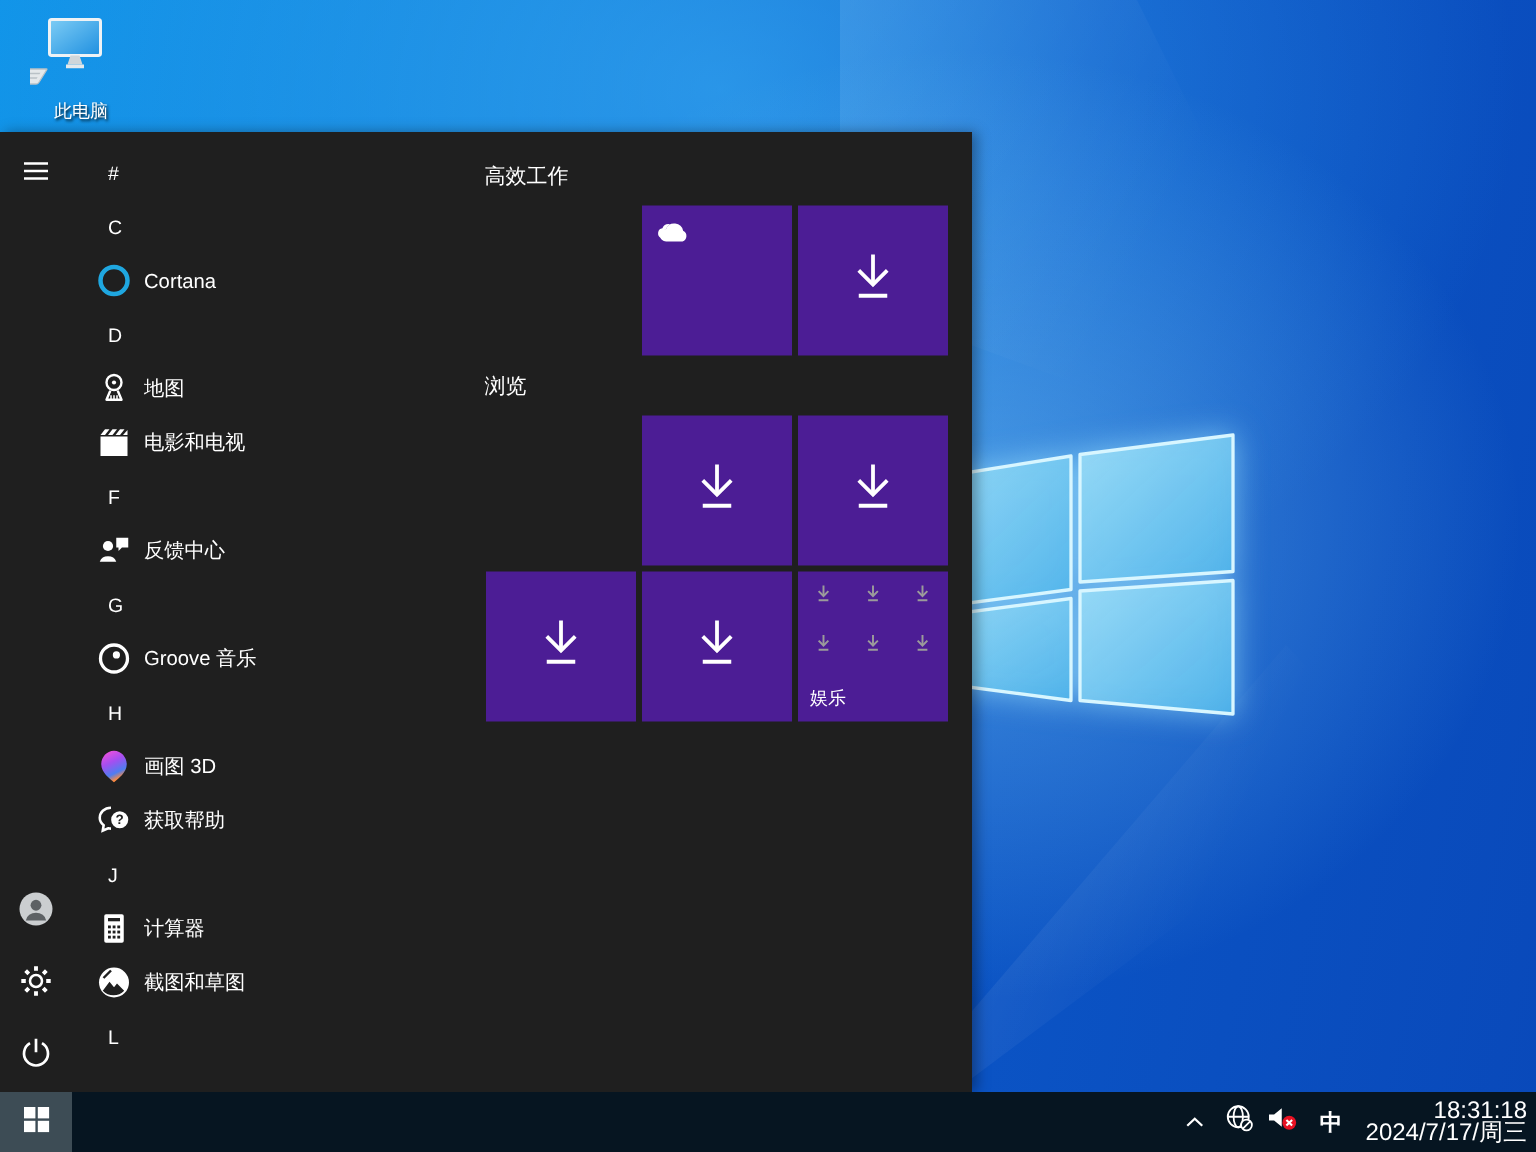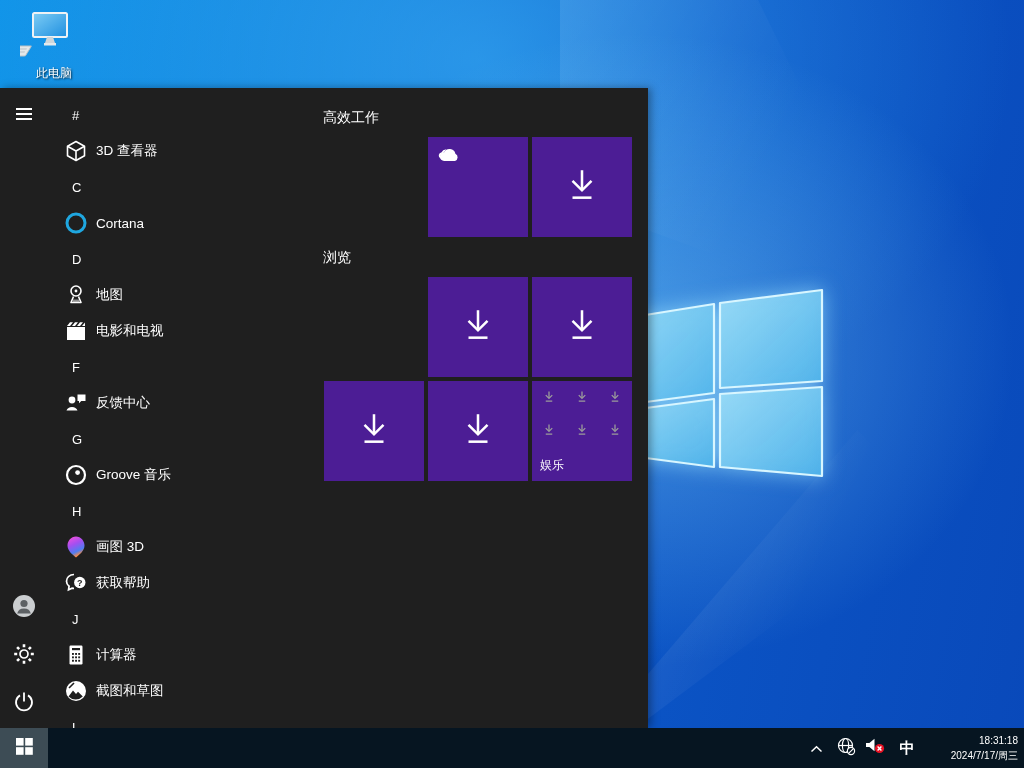--- a/index.html
+++ b/index.html
@@ -49,21 +49,21 @@
   .tile .onedrive{position:absolute;left:9px;top:9px;}
   .tile-folder .mini{position:absolute;transform:translate(-50%,-50%);}
   .folder-label{position:absolute;left:8px;bottom:7px;font-size:12px;color:#fff;}
 
   
   .taskbar{position:absolute;left:0;top:728px;width:1024px;height:40px;background:#061521;display:flex;align-items:stretch;}
   .start-btn{width:48px;height:40px;background:#3d4c55;border:none;display:flex;align-items:center;justify-content:center;cursor:pointer;}
   .tray{position:absolute;right:0;top:0;height:40px;display:flex;align-items:center;gap:6px;padding-right:6px;}
   .tray-icon{width:24px;height:40px;display:flex;align-items:center;justify-content:center;cursor:pointer;}
   .ime{font-size:15px;font-weight:bold;color:#fff;width:26px;text-align:center;cursor:pointer;}
-  .clock{min-width:92px;text-align:right;font-size:10px;line-height:15px;color:#fff;cursor:pointer;padding-left:4px;}
+  .clock{min-width:92px;text-align:right;font-size:16px;line-height:15px;color:#fff;cursor:pointer;padding-left:4px;}
 </style>
 </head>
 <body>
 
 <div class="stage">
   <div class="desktop">
     <div class="beam beam1"></div>
     <div class="beam beam2"></div>
 
     <svg class="logo-svg" width="230" height="218" viewBox="0 0 230 218">
@@ -138,31 +138,20 @@
             <svg width="22" height="22" viewBox="0 0 22 22">
               <path d="M7 4.4a8 8 0 1 0 8 0" stroke="#fff" stroke-width="1.8" fill="none"></path>
               <path d="M11 1.5v9" stroke="#fff" stroke-width="1.8"></path>
             </svg>
           </span>
         </div>
       </div>
 
       <div class="app-list" id="app-list">
           <div class="row-letter">#</div>
-          <div class="row-app">
-            <span class="app-icon">
-              <svg width="24" height="24" viewBox="0 0 24 24">
-                <g stroke="#fff" fill="none" stroke-width="1.6" stroke-linejoin="round">
-                  <polygon points="12,2.5 20.5,7.2 20.5,16.8 12,21.5 3.5,16.8 3.5,7.2"></polygon>
-                  <path d="M3.5 7.2 12 12l8.5-4.8M12 12v9.5"></path>
-                </g>
-              </svg>
-            </span>
-            <span class="app-label">3D 查看器</span>
-          </div>
           <div class="row-letter">C</div>
           <div class="row-app">
             <span class="app-icon">
               <svg width="24" height="24" viewBox="0 0 24 24">
                 <circle cx="12" cy="12" r="9" stroke="#1fa7e0" stroke-width="3" fill="none"></circle>
               </svg>
             </span>
             <span class="app-label">Cortana</span>
           </div>
           <div class="row-letter">D</div>

